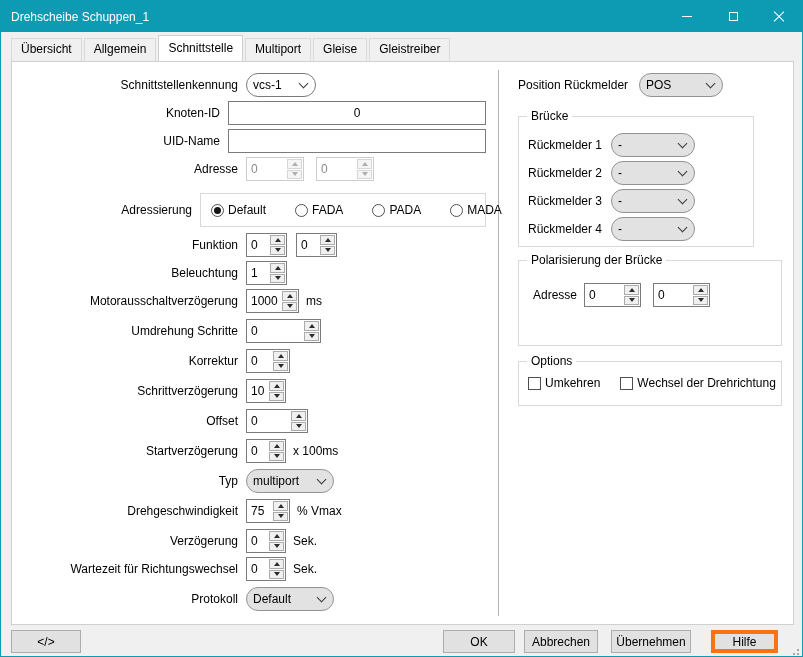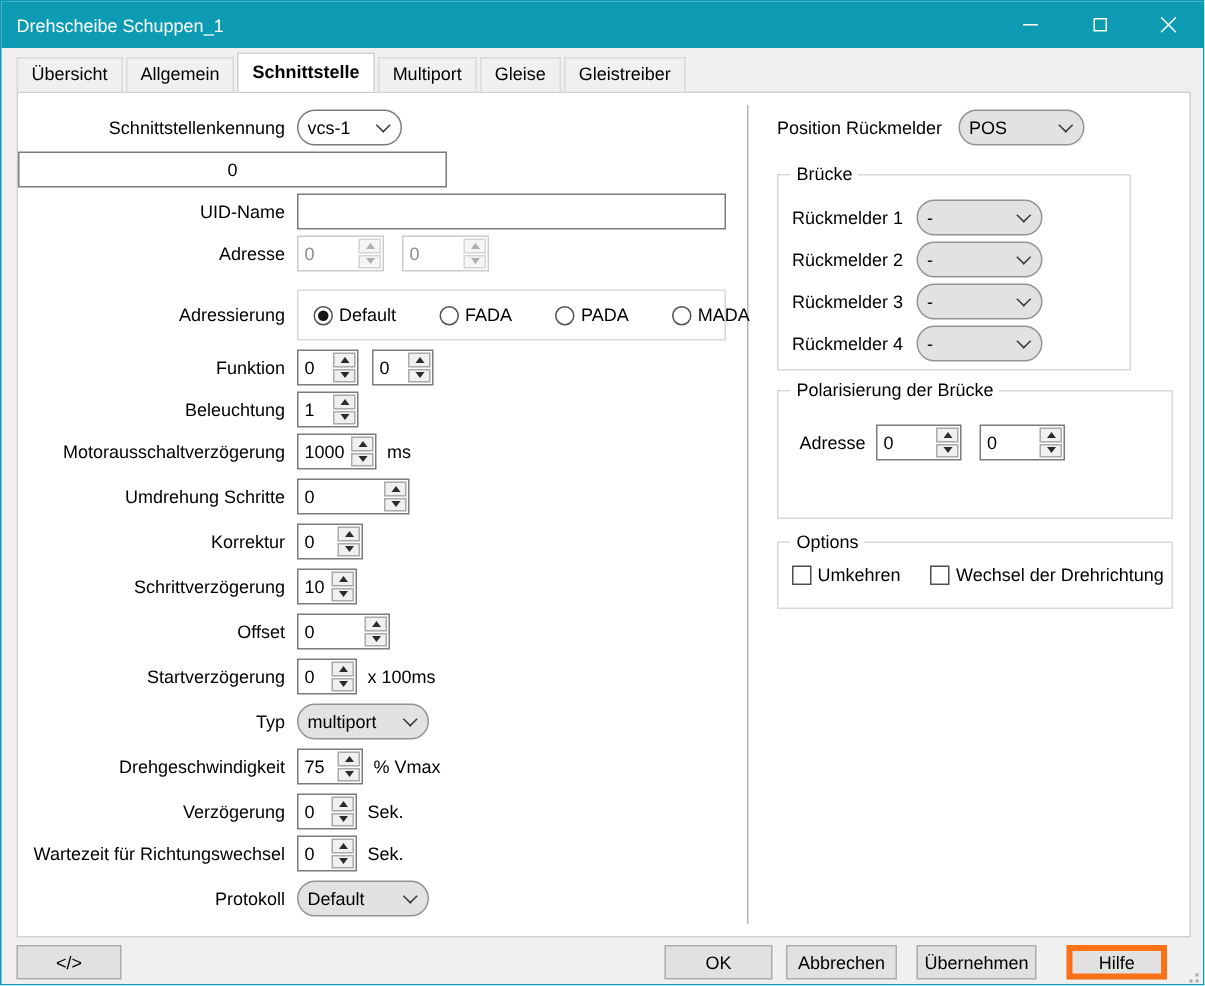--- a/index.html
+++ b/index.html
@@ -19,31 +19,31 @@
   .glyph-close::before,.glyph-close::after { content:""; position:absolute; left:-1px; top:5px;
      width:14px; height:1px; background:#fff; }
   .glyph-close::before { transform:rotate(45deg); }
   .glyph-close::after  { transform:rotate(-45deg); }
 
   
   .tabstrip { position:relative; z-index:2; display:flex; gap:2px; padding:6px 0 0 10px; height:29px; }
   .tab { background:#f0f0f0; border:1px solid #d9d9d9; border-bottom:none;
          padding:3px 9px 4px; height:23px; cursor:default; }
   .tab.active { background:#fff; border-color:#d0d0d0; height:26px; margin-top:-3px;
-                padding-top:5px;font-weight:bold; }
+                padding-top:5px; }
 
   
   .page { position:absolute; left:10px; top:60px; width:783px; height:564px;
           background:#fff; border:1px solid #d0d0d0; }
 
   .vdivider { position:absolute; left:486px; top:8px; width:1px; height:546px; background:#b4b4b4; }
 
   
   .left-col { position:absolute; left:0; top:11px; width:474px; }
-  .row { display:flex; align-items:center; height:24px; }
+  .row { display:flex; align-items:center; height:24px;padding-left:48px; }
   .mb4 { margin-bottom:4px; } .mb6 { margin-bottom:6px; } .mb12 { margin-bottom:12px; }
   .lbl { width:178px; text-align:right; margin-right:8px; white-space:nowrap; }
   .suffix { margin-left:7px; white-space:nowrap; }
 
   
   .ti { height:24px; border:1px solid #7b7b7b; background:#fff; padding:0 4px;
         font:inherit; outline:none; }
   .ti.w286 { width:286px; } .ti.center { text-align:center; }
 
   
@@ -153,20 +153,21 @@
 
       <div class="row mb4">
         <span class="lbl">Schnittstellenkennung</span>
         <div class="combo white cw70">
           <span class="combo-value">vcs-1</span>
           <i class="chev"></i>
         </div>
       </div>
 
       <div class="row mb4">
+        <span class="lbl">Knoten-ID</span>
         <input class="ti w286 center" value="0" style="">
       </div>
 
       <div class="row mb4">
         <span class="lbl">UID-Name</span>
         <input class="ti w286" value="" style="">
       </div>
 
       <div class="row mb12">
         <span class="lbl">Adresse</span>

